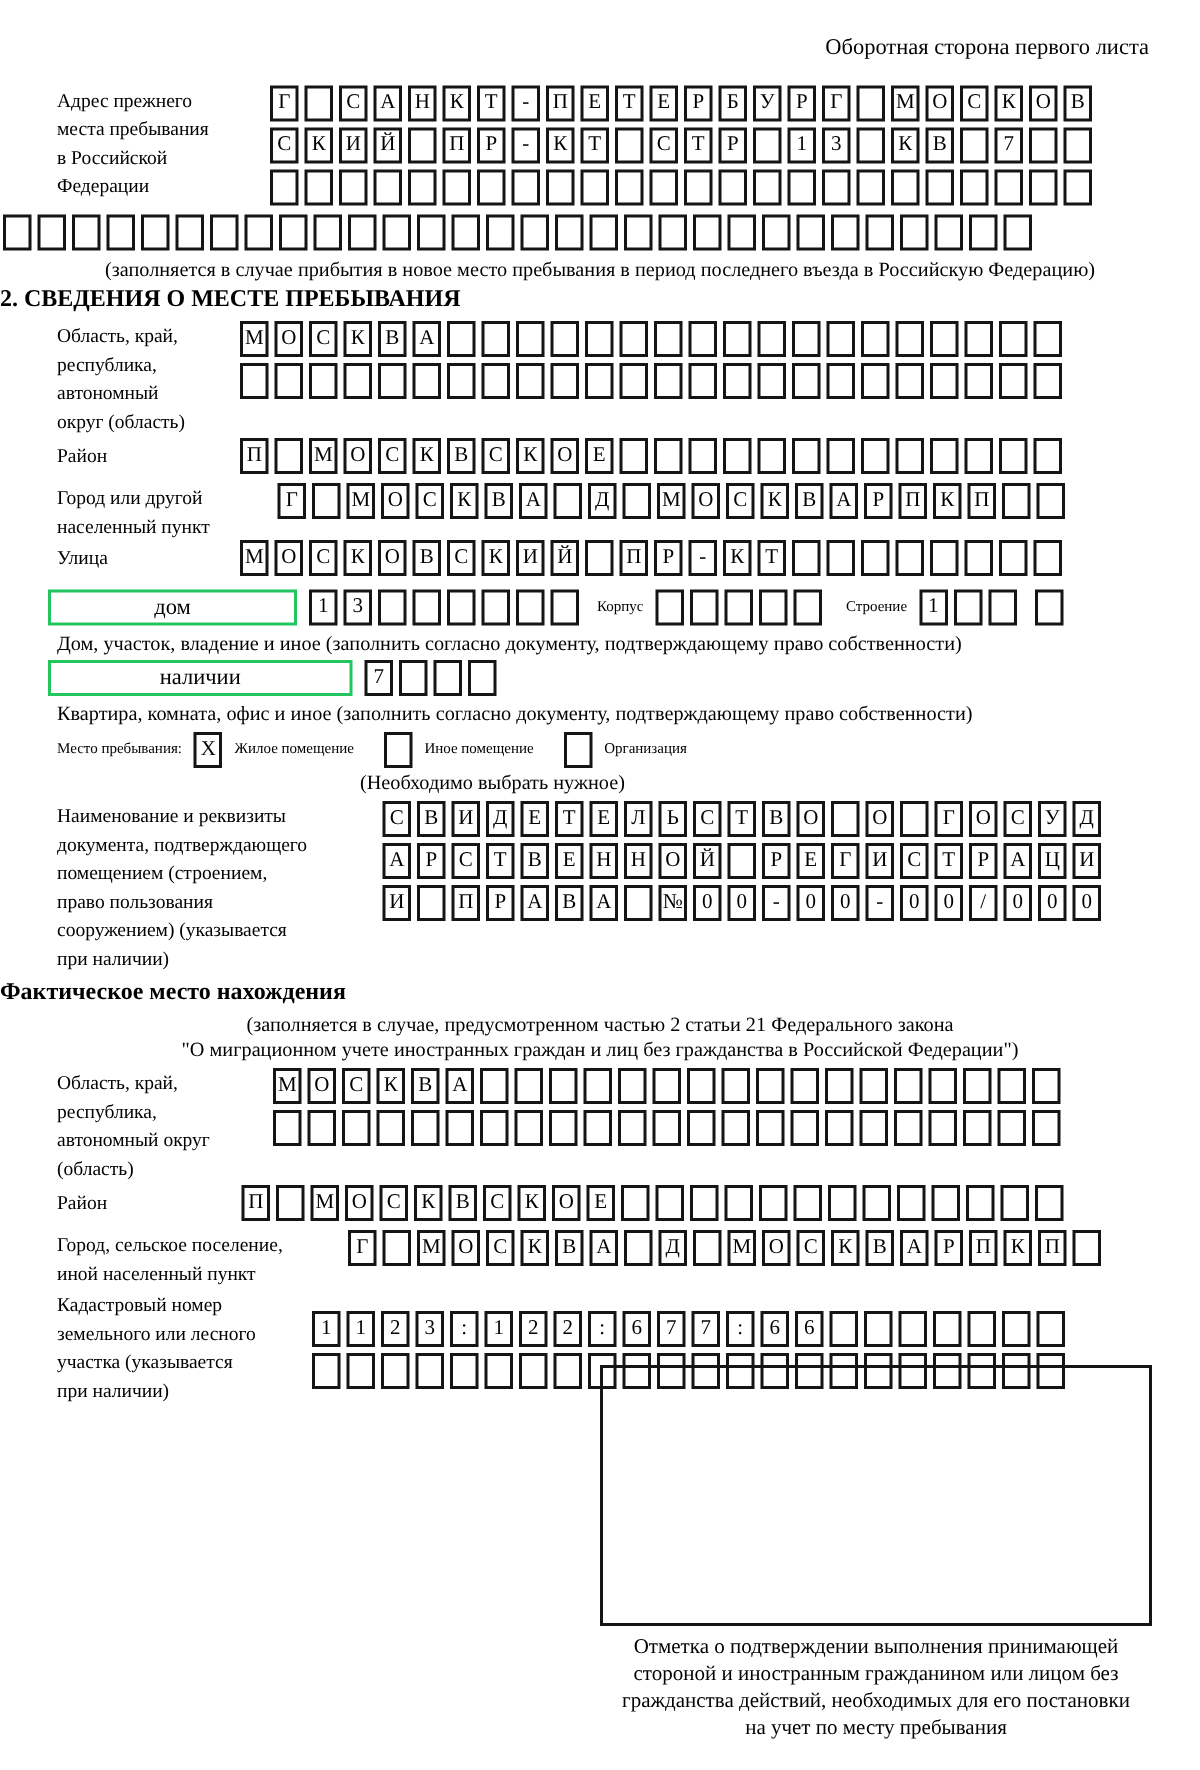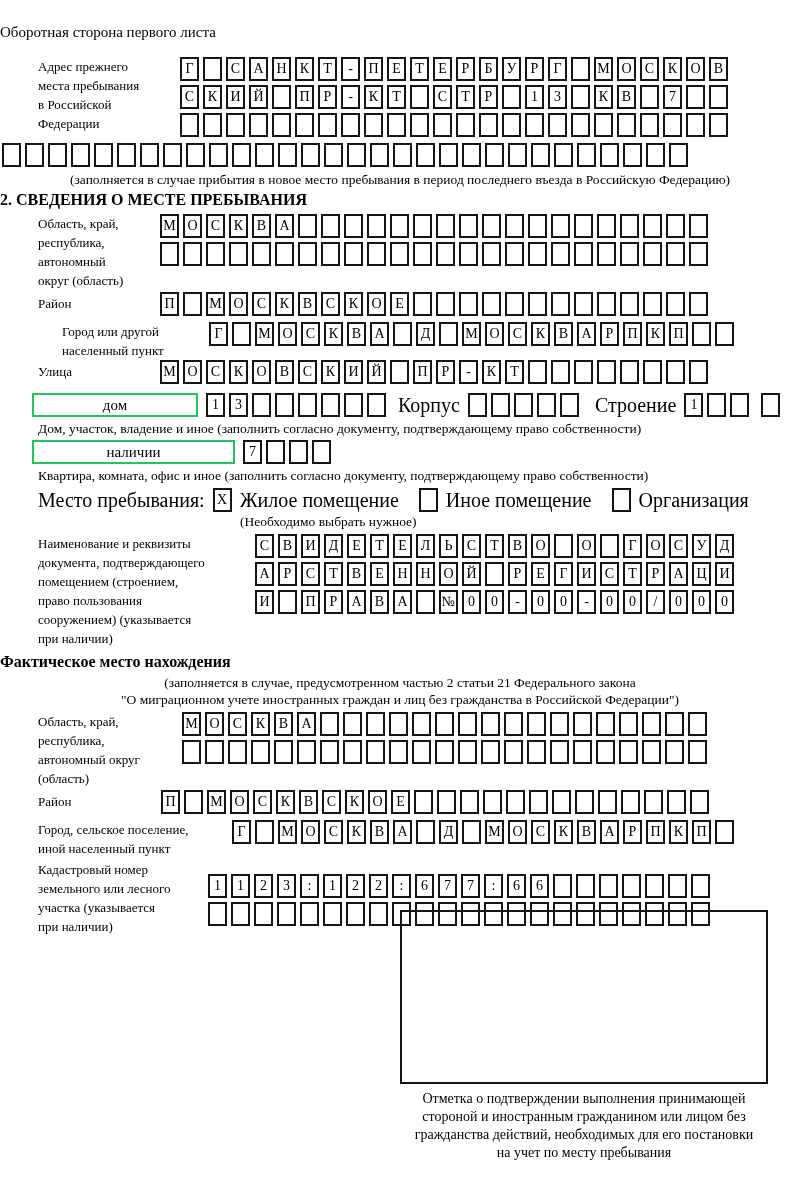--- a/index.html
+++ b/index.html
@@ -1,33 +1,33 @@
 <!DOCTYPE html>
 <html><head>
 <meta charset="utf-8">
 <style>
   * { box-sizing: border-box; }
   body { margin: 0; background: #fff; color: #000;
          font-family: "Liberation Serif", "DejaVu Serif", serif; }
   .page { width: 800px; height: 1180px; padding-top: 24px; overflow: hidden; background: #fff; position: relative; }
 
-  .hdr { text-align: left; padding-right: 34px; font-size: 15px; }
+  .hdr { text-align: right; padding-right: 34px; font-size: 15px; }
 
   .frow { display: flex; align-items: flex-start; }
   .lbl { flex: none; font-size: 13px; line-height: 19px; padding-left: 38px; }
   .lbl.mid { line-height: 24px; }
 
   .boxcol { flex: none; }
   .boxrow { display: flex; margin-bottom: 4px; }
   .cell { flex: none; display: inline-flex; align-items: center; justify-content: center;
           width: 19px; height: 24px; border: 2px solid #151515; margin-right: 4px;
           font-size: 14px; line-height: 1; }
   .wide-box { flex: none; border: 2px solid #22c55e; height: 24px; display: flex;
               align-items: center; justify-content: center; font-size: 15px; }
-  .inline-lbl { flex: none; font-size: 20px; line-height: 24px; }
+  .inline-lbl { flex: none; font-size: 10px; line-height: 24px; }
 
   .note { font-size: 13.5px; line-height: 17px; }
   .note.left { padding-left: 38px; }
   .note.center { text-align: center; }
 
   .sec-title { text-align: left; font-weight: bold; font-size: 16px; line-height: 20px; }
 
   .mt2 { margin-top: 2px; } .mt3 { margin-top: 3px; } .mt4 { margin-top: 4px; }
   .mt5 { margin-top: 5px; }
 
@@ -258,21 +258,21 @@
         <span class="cell"></span>
         <span class="cell"></span>
         <span class="cell"></span>
         <span class="cell"></span>
         <span class="cell"></span>
         <span class="cell"></span>
       </div>
   </div>
 
   <div class="frow mt2">
-    <div class="lbl" style="width:185px;margin-left:24px;">
+    <div class="lbl" style="width:185px;">
       <div>Город или другой</div>
       <div>населенный пункт</div>
     </div>
     <div class="boxrow">
         <span class="cell">Г</span>
         <span class="cell"></span>
         <span class="cell">М</span>
         <span class="cell">О</span>
         <span class="cell">С</span>
         <span class="cell">К</span>

